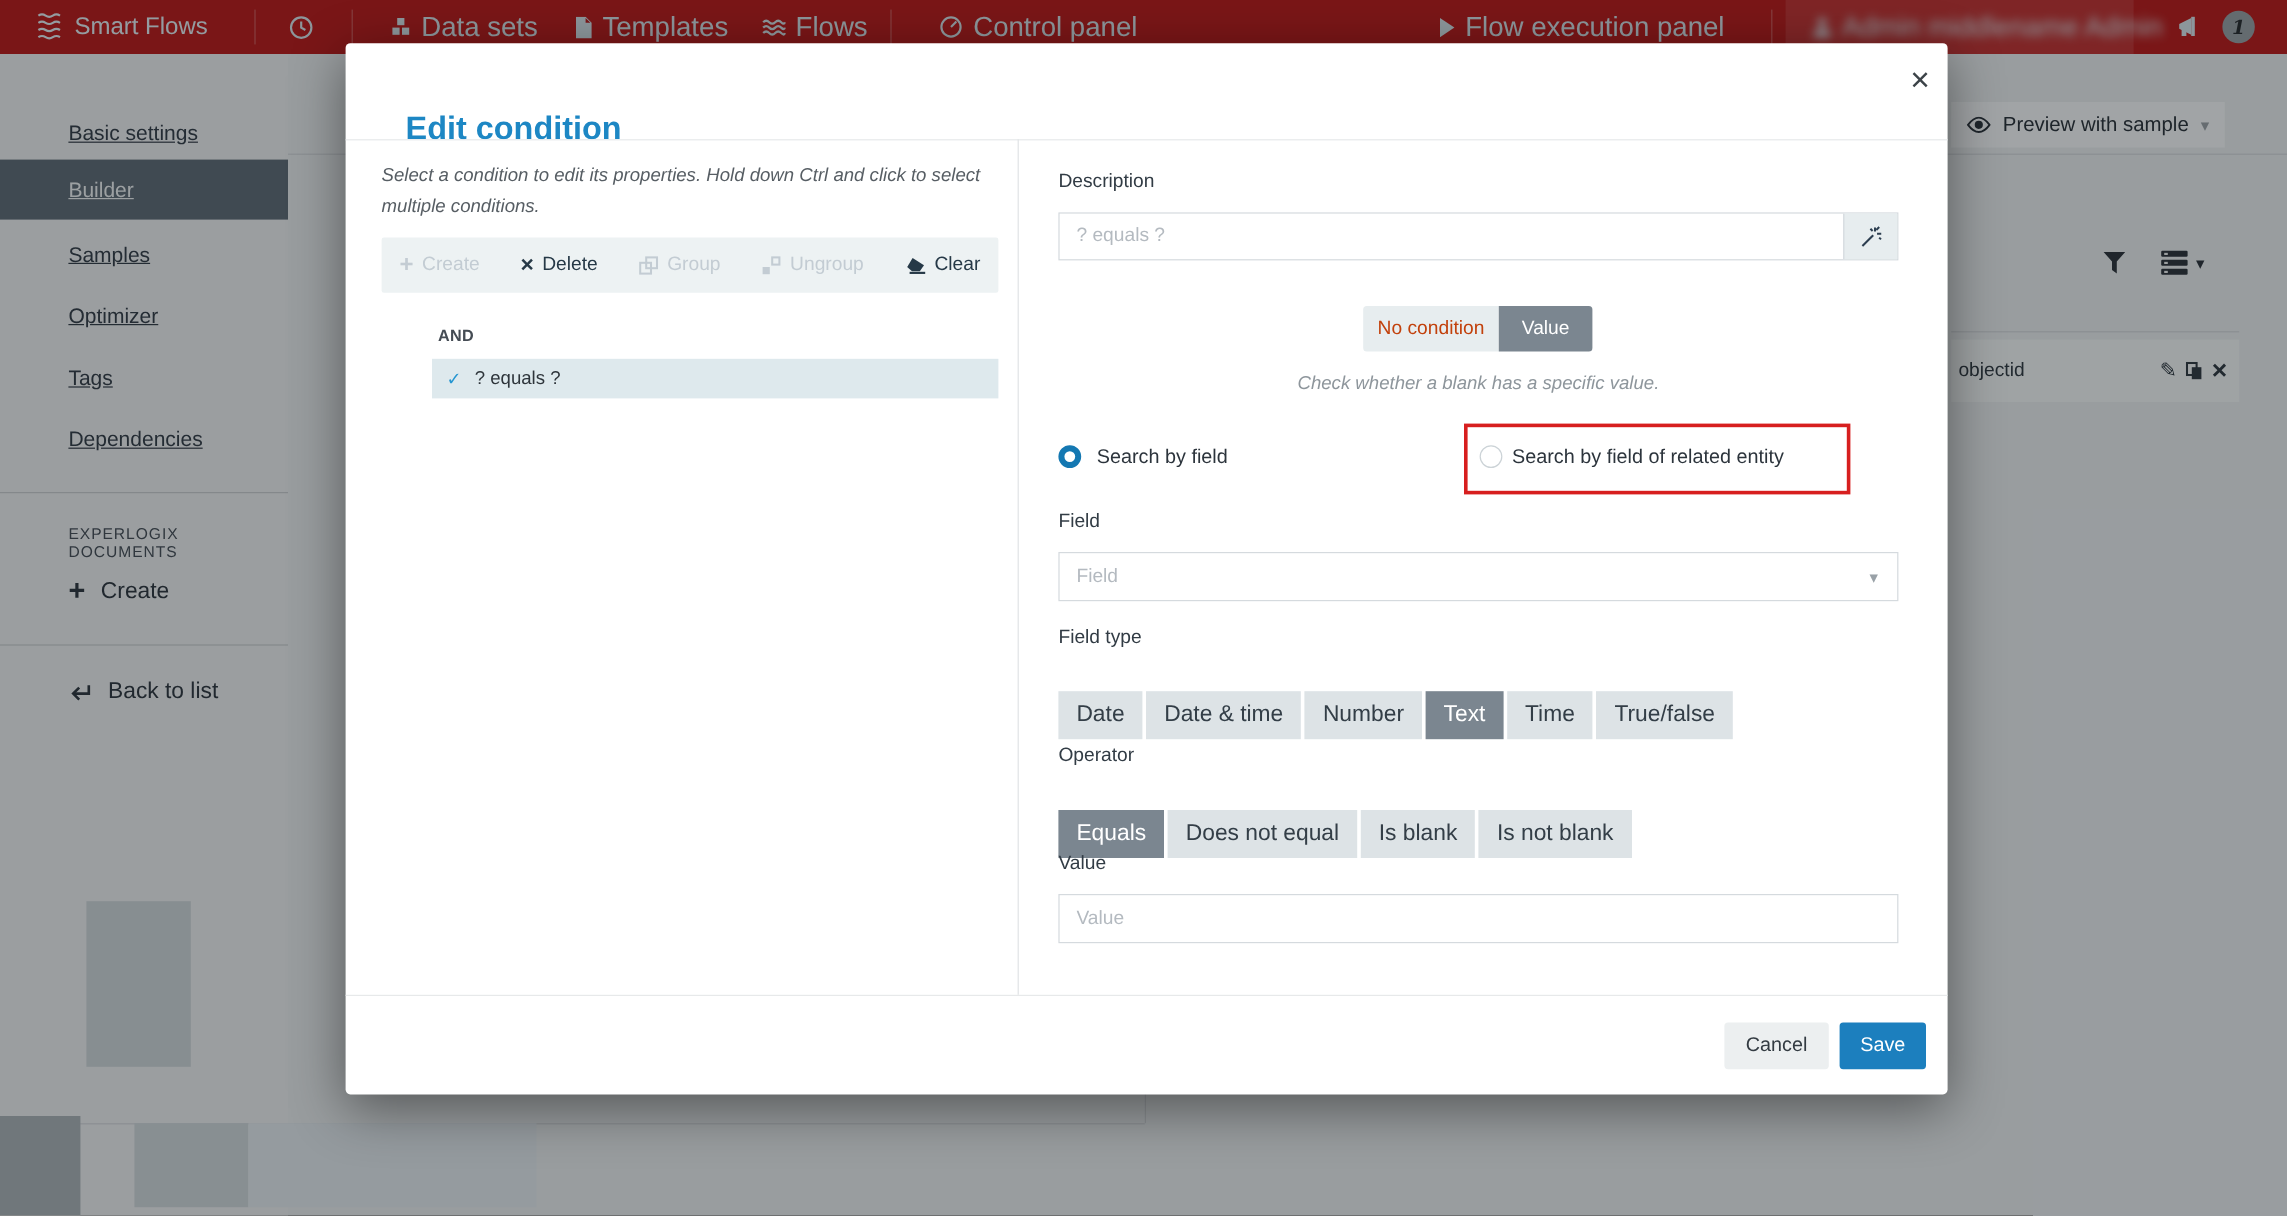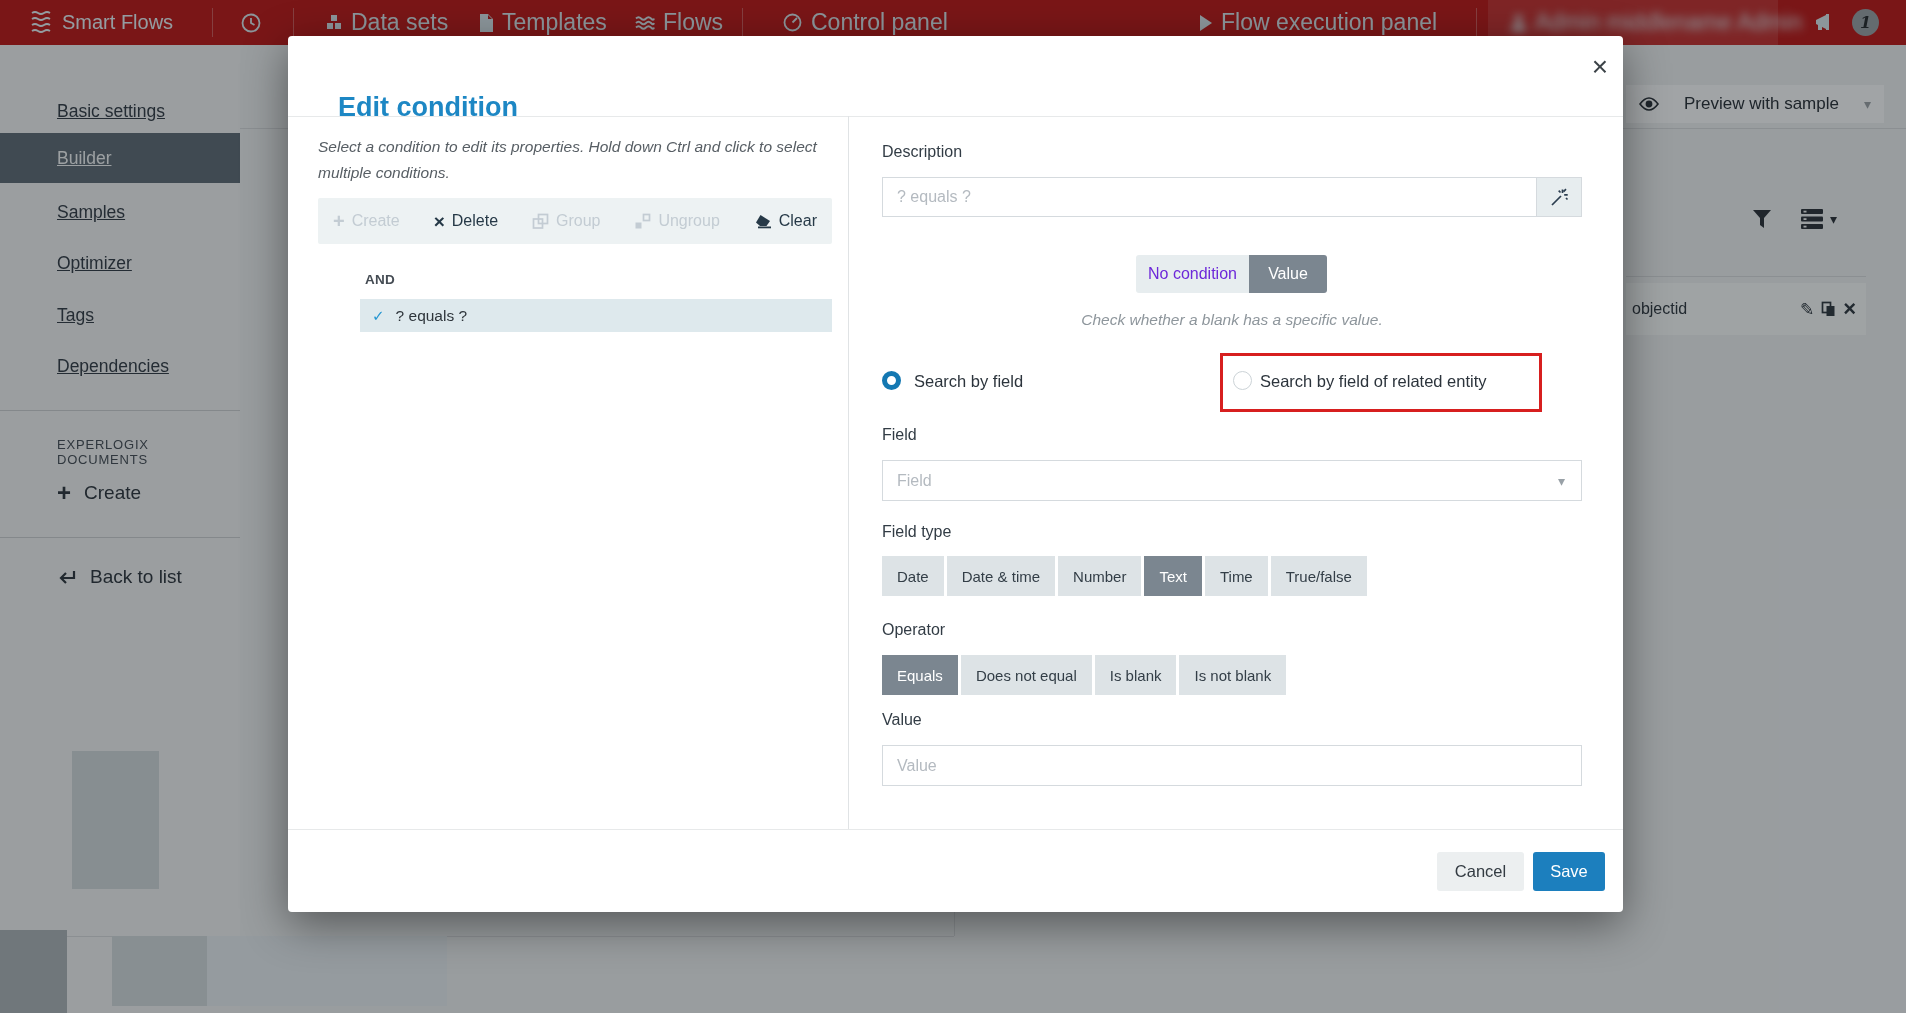--- a/index.html
+++ b/index.html
@@ -22,21 +22,21 @@
   #sidebar { left:0; top:45px; width:240px; height:968px; background:#eceff1; z-index:1; }
   .side-item { position:absolute; left:0; width:240px; height:50px; display:flex; align-items:center; padding-left:57px;
                font-size:17.5px; color:#333e48; cursor:pointer;text-decoration:underline; }
   .side-item.active { background:#5f6c77; color:#eef3f5; }
   .side-divider { position:absolute; left:0; width:240px; height:1px; background:#c9cdd0; }
   .side-section { position:absolute; left:57px; font-size:13px; letter-spacing:.8px; color:#454f58; }
   .side-action { position:absolute; left:57px; display:flex; align-items:center; gap:13px; font-size:19px; color:#2e3840; cursor:pointer; }
 
   
   .bg-line { background:#d3d8db; z-index:1; }
-  .bg-btn { display:flex; align-items:center; gap:25px; font-size:17px; color:#29323a; background:#f6f9fa;
+  .bg-btn { display:flex; align-items:center; gap:10px; font-size:17px; color:#29323a; background:#f6f9fa;
             padding:0 13px; height:38px; cursor:pointer; z-index:1; }
   .chip-row { left:1626px; top:283px; width:240px; height:52px; background:#f3f7f8; z-index:1;
               display:flex; align-items:center; padding:0 10px 0 6px; font-size:16px; color:#2f3a42; }
   .chip-icons { margin-left:auto; display:flex; align-items:center; gap:7px; color:#2f3a42; }
   .ph-box { z-index:1; }
 
   
   #overlay { left:0; top:0; width:1906px; height:1013px; background:rgba(10,14,18,.36); z-index:5; }
   #modal { left:288px; top:36px; width:1335px; height:876px; background:#fff; border-radius:4px; z-index:10;
            box-shadow:0 12px 45px rgba(0,0,0,.45); }
@@ -58,31 +58,31 @@
   #cond-row .chk { color:#2596d1; font-weight:bold; font-size:15px; }
 
   .fld-label { position:absolute; font-size:16px; color:#323c45; }
   .txt-input { position:absolute; border:1px solid #d5dade; background:#fff; font-size:16px; color:#333;
                padding:0 14px; outline:none; }
   .txt-input::placeholder { color:#b4bac0; opacity:1; }
   #wand-btn { left:1537px; top:178px; width:45px; height:38px; background:#e7edef; border-left:1px solid #d5dade;
               display:flex; align-items:center; justify-content:center; color:#2c3e50; cursor:pointer; }
 
   .seg { position:absolute; height:38px; display:flex; align-items:center; justify-content:center; font-size:16px; cursor:pointer; }
-  .seg.off { background:#e7edef; color:#6d28d9; }
+  .seg.off { background:#e7edef; color:#c2410c; }
   .seg.on  { background:#7b8690; color:#fff; }
 
   .radio { position:absolute; width:19px; height:19px; border-radius:50%; background:#fff; cursor:pointer; }
   .radio.sel { border:5px solid #1478b2; }
   .radio.unsel { border:1px solid #ccd3d7; }
   .radio-lbl { position:absolute; font-size:16.5px; color:#2c343c; cursor:pointer; }
   #red-box { left:1220px; top:353px; width:322px; height:59px; border:3px solid #d71f1f; pointer-events:none; z-index:12; }
 
   .pill-row { position:absolute; display:flex; gap:3px; }
-  .pill { height:40px; display:flex; align-items:center; padding:0 15px; font-size:15px; background:#dde3e6; color:#333e47; cursor:pointer; }
+  .pill { height:40px; display:flex; align-items:center; padding:0 15px; font-size:19px; background:#dde3e6; color:#333e47; cursor:pointer;margin-top:20px; }
   .pill.sel { background:#7b8690; color:#fff; }
   .caret { position:absolute; color:#99a1a7; font-size:14px; pointer-events:none; }
 
   .btn { position:absolute; height:39px; border-radius:3px; display:flex; align-items:center; justify-content:center;
          font-size:16.5px; cursor:pointer; }
   #btn-cancel { left:1149px; top:816px; width:87px; background:#eceff0; color:#333b42; }
   #btn-save   { left:1245px; top:816px; width:72px; background:#1c7fbe; color:#fff; }
 
   svg { display:block; }
 </style>

